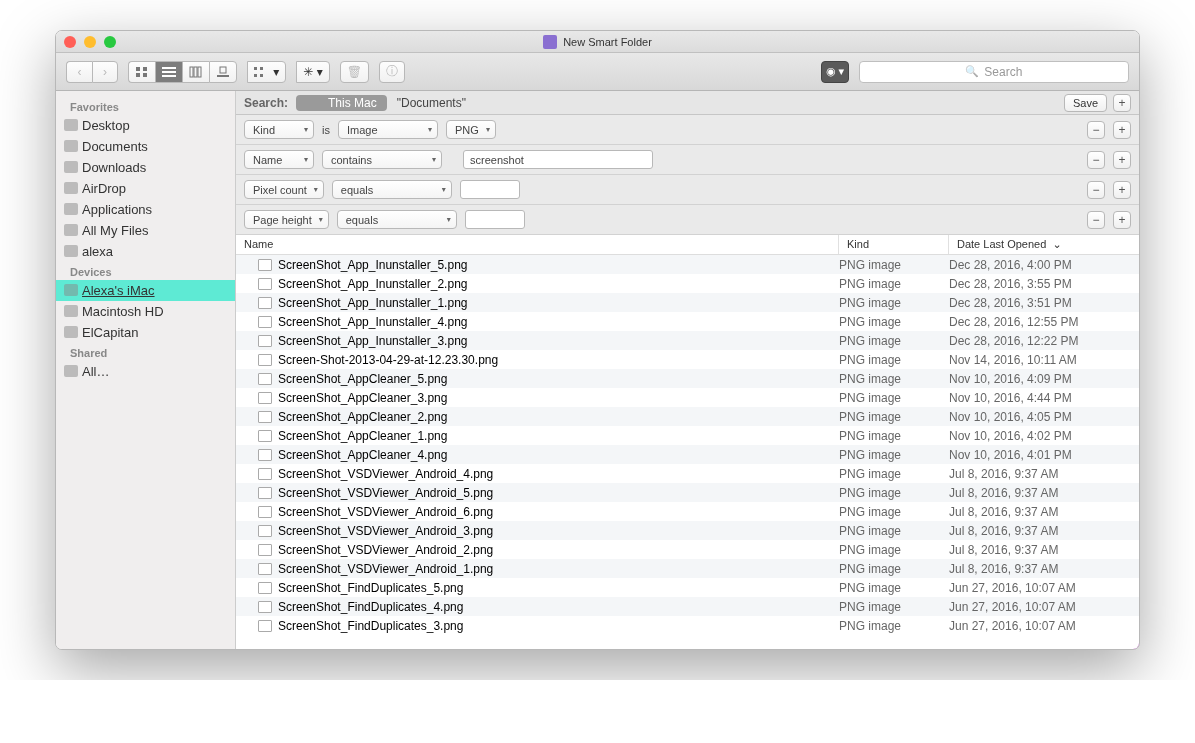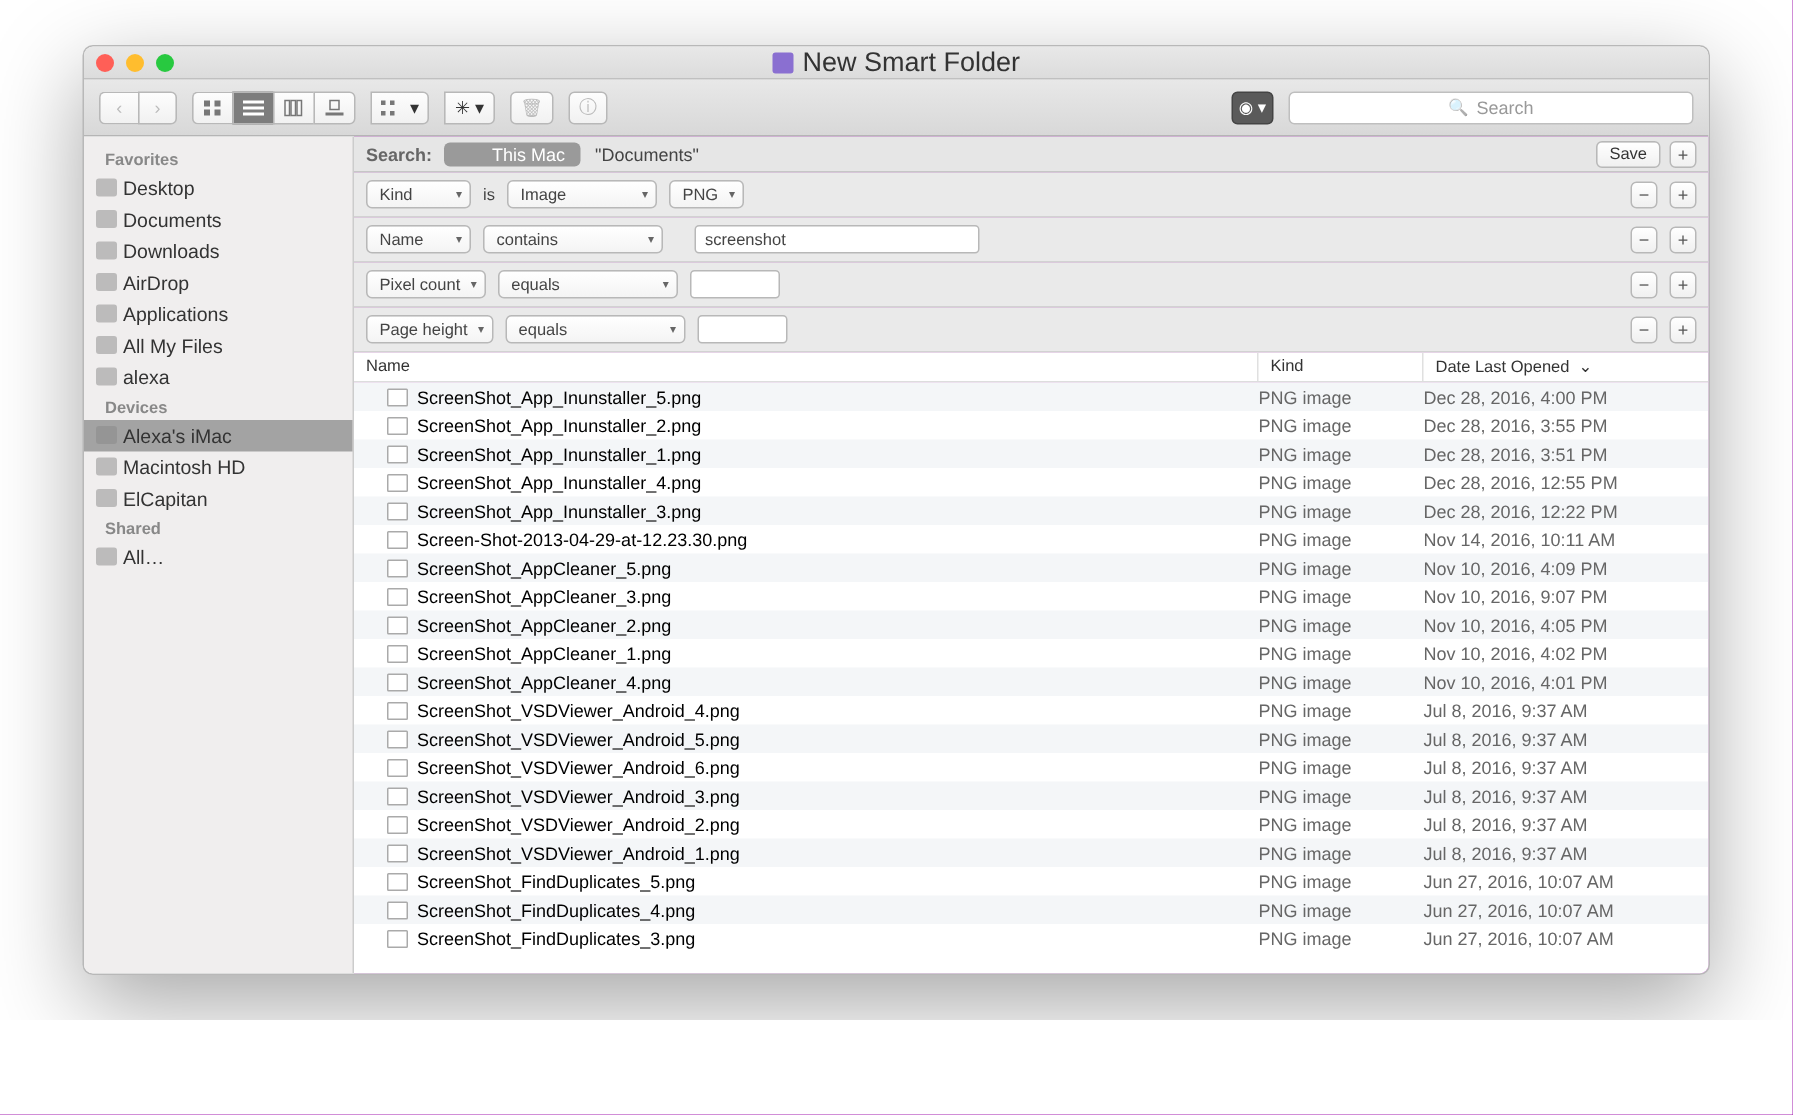--- a/index.html
+++ b/index.html
@@ -8,21 +8,21 @@
     width: 1085px; height: 620px; margin: 30px auto; background: #fff;
     border: 1px solid #b8b8b8; border-radius: 7px; overflow: hidden;
     box-shadow: 0 20px 60px rgba(0,0,0,0.35);
     display: flex; flex-direction: column;
   }
   
   .titlebar {
     height: 22px; background: linear-gradient(#e8e8e8,#dcdcdc);
     border-bottom: 1px solid #c0c0c0;
     position: relative; display: flex; align-items: center; justify-content: center;
-    font-size: 18px; color: #333;
+    font-size: 11px; color: #333;
   }
   .traffic { position: absolute; left: 8px; top: 5px; display: flex; gap: 8px; }
   .dot { width: 12px; height: 12px; border-radius: 50%; }
   .dot.red { background:#ff5f57; } .dot.yellow{background:#ffbd2e;} .dot.green{background:#28c940;}
   .title-icon { width:14px; height:14px; background:#8a6fd1; border-radius:2px; margin-right:6px; display:inline-block;}
   
   .toolbar {
     height: 38px; background: linear-gradient(#e8e8e8,#d8d8d8);
     border-bottom: 1px solid #b5b5b5;
     display: flex; align-items: center; padding: 0 10px; gap: 10px;
@@ -45,21 +45,21 @@
   .searchbox {
     width: 270px; height:22px; background:#fff; border:1px solid #bfbfbf; border-radius:4px;
     display:flex; align-items:center; justify-content:center; color:#999; font-size:12px;
   }
   .searchbox::before { content:"🔍"; font-size:11px; margin-right:5px; opacity:0.5;}
   
   .body { flex:1; display:flex; overflow:hidden; }
   .sidebar { width: 180px; background:#f0eeee; border-right:1px solid #ccc; padding-top:6px; font-size:13px;}
   .sidehdr { color:#888; font-size:11px; padding:4px 14px 2px; font-weight:600;}
   .sideitem { padding:3px 14px 3px 26px; position:relative; color:#333;}
-  .sideitem.selected { background:#a3a3a3; }
+  .sideitem.selected { background:#5eead4;text-decoration:underline; }
   .sideitem::before {
     content:""; position:absolute; left:8px; top:4px; width:14px; height:12px;
     background:#888; border-radius:2px; opacity:0.5;
   }
   .content { flex:1; display:flex; flex-direction:column; overflow:hidden; background:#a21caf;}
   
   .searchbar {
     height:24px; background:#e6e6e6; border-bottom:1px solid #c6c6c6;
     display:flex; align-items:center; padding:0 8px; font-size:12px; gap:8px;
   }
@@ -291,21 +291,21 @@
             </div>
             <div class="c-kind">PNG image</div>
             <div class="c-date">Nov 10, 2016, 4:09 PM</div>
           </div>
           <div class="row">
             <div class="c-name">
               <span class="fic"></span>
               <span>ScreenShot_AppCleaner_3.png</span>
             </div>
             <div class="c-kind">PNG image</div>
-            <div class="c-date">Nov 10, 2016, 9:07 PM</div>
+            <div class="c-date">Nov 10, 2016, 4:44 PM</div>
           </div>
           <div class="row">
             <div class="c-name">
               <span class="fic"></span>
               <span>ScreenShot_AppCleaner_2.png</span>
             </div>
             <div class="c-kind">PNG image</div>
             <div class="c-date">Nov 10, 2016, 4:05 PM</div>
           </div>
           <div class="row">

